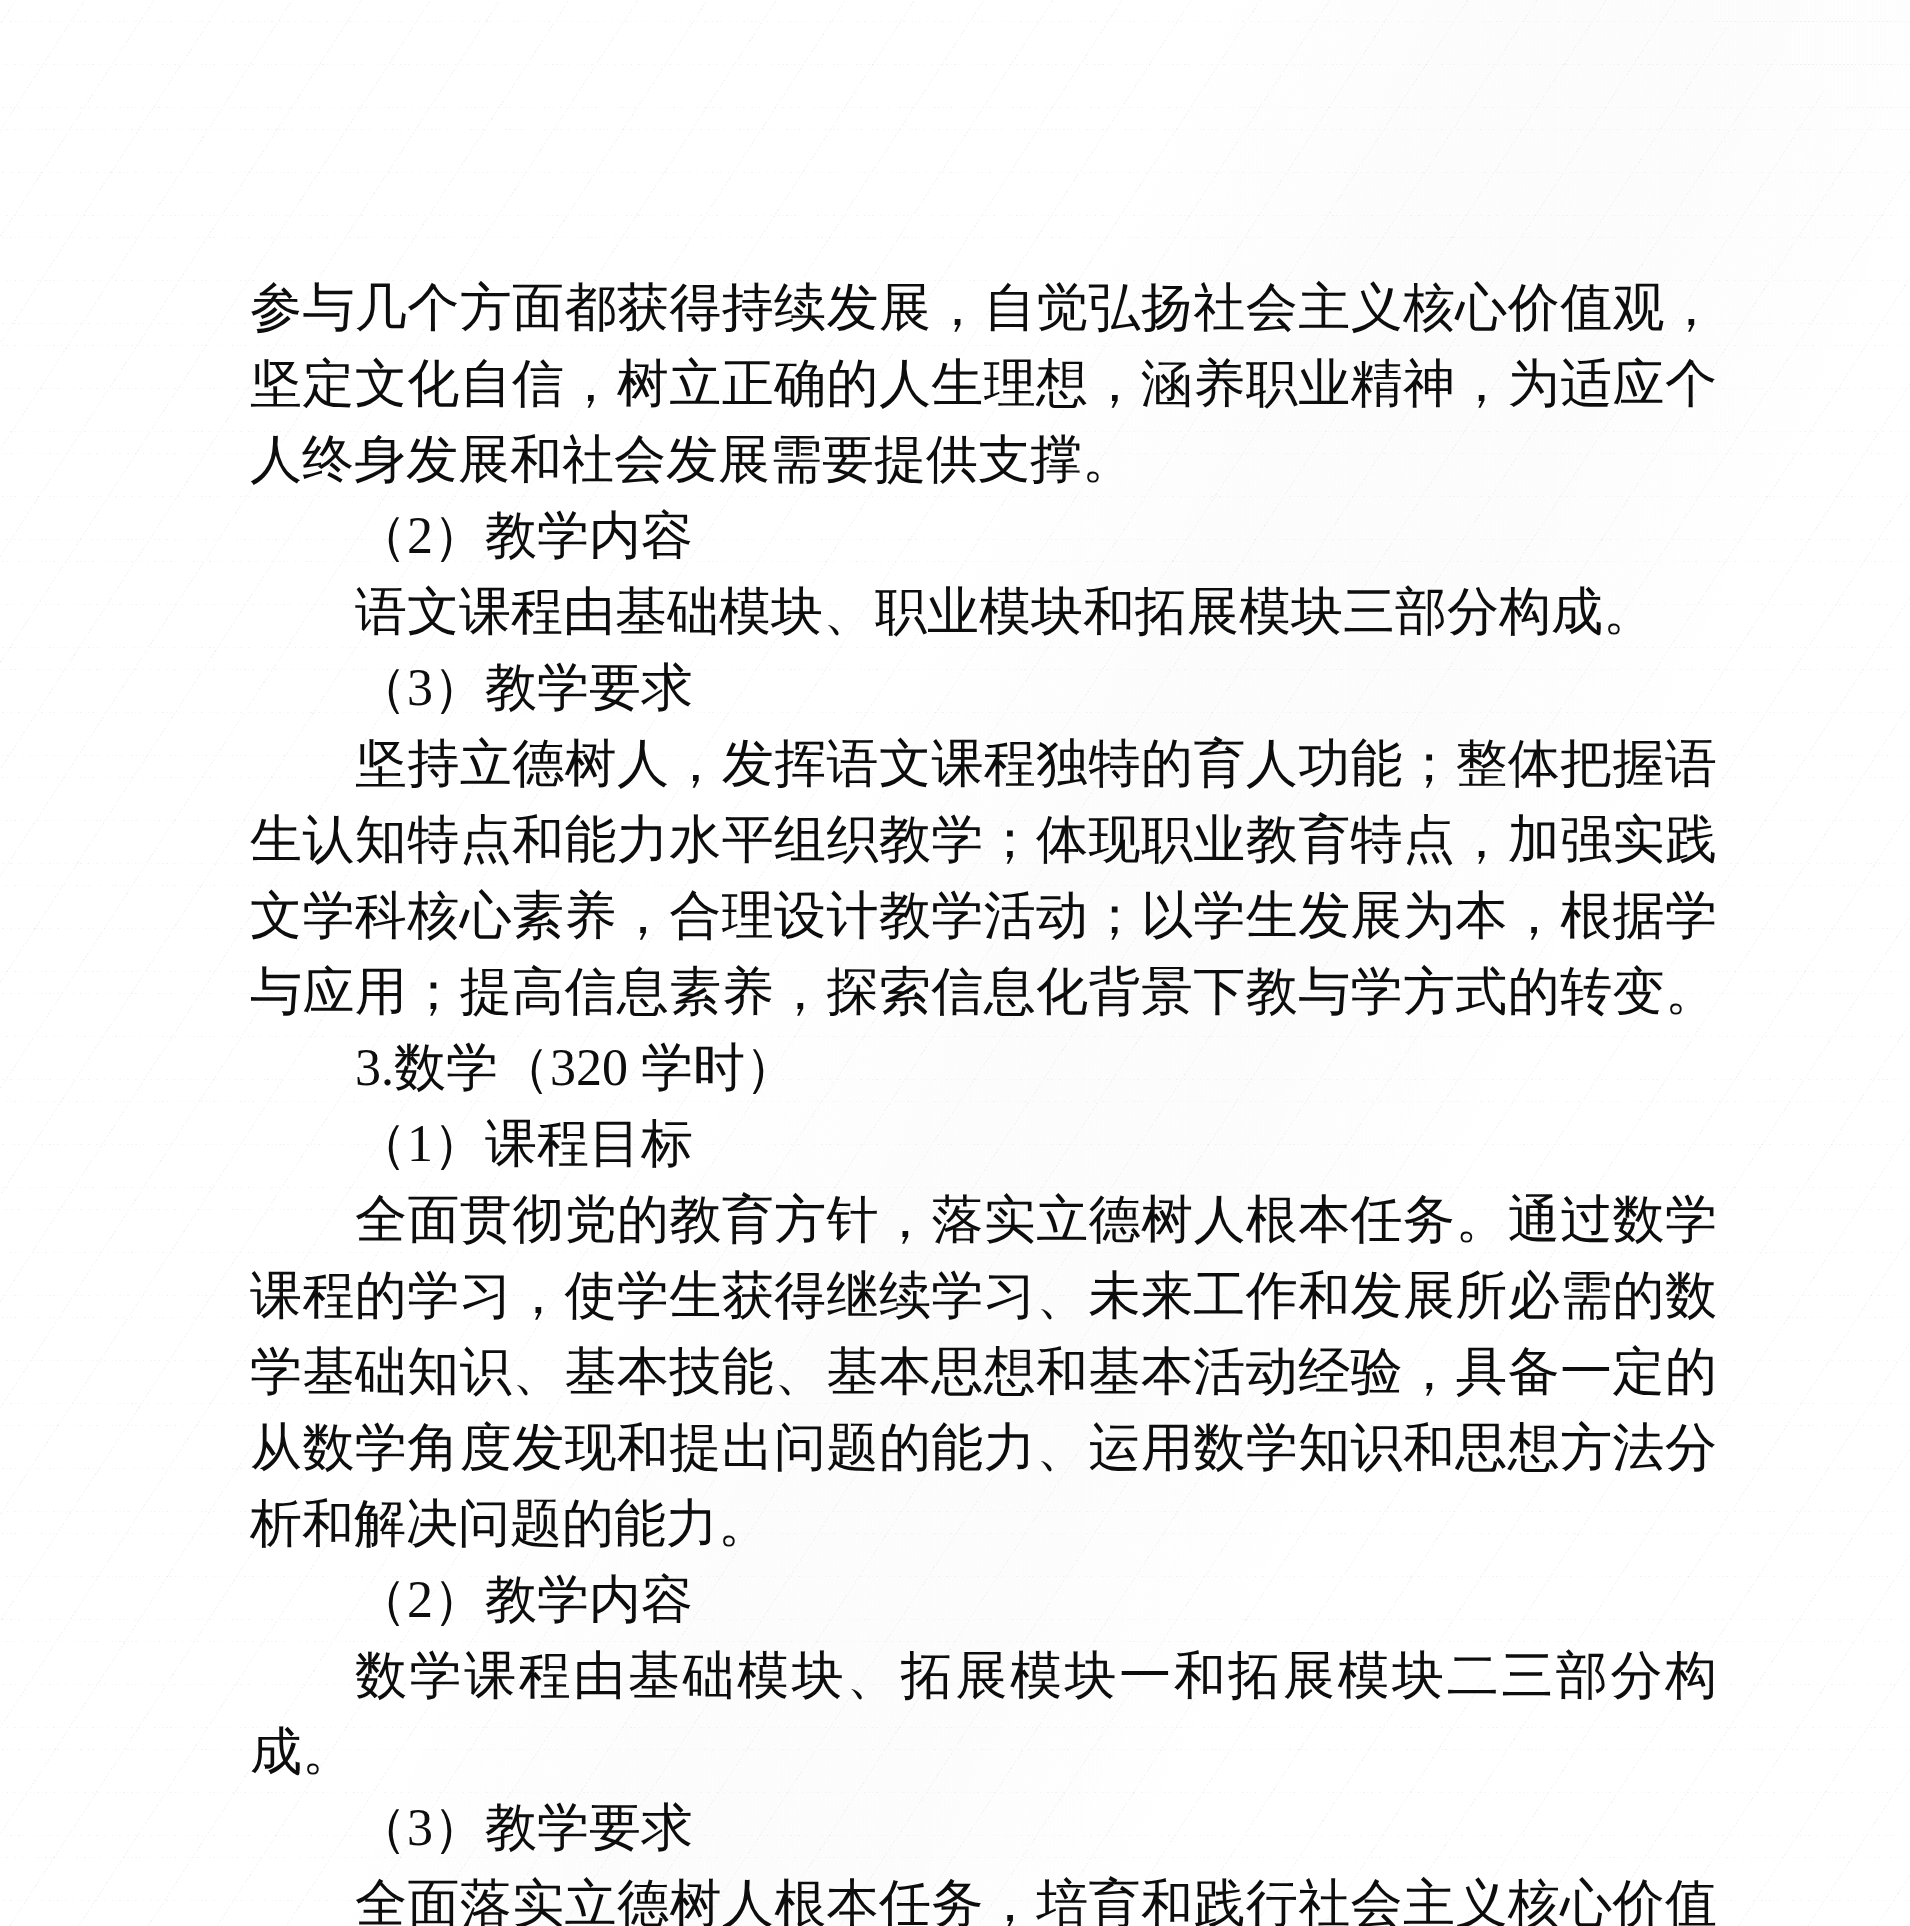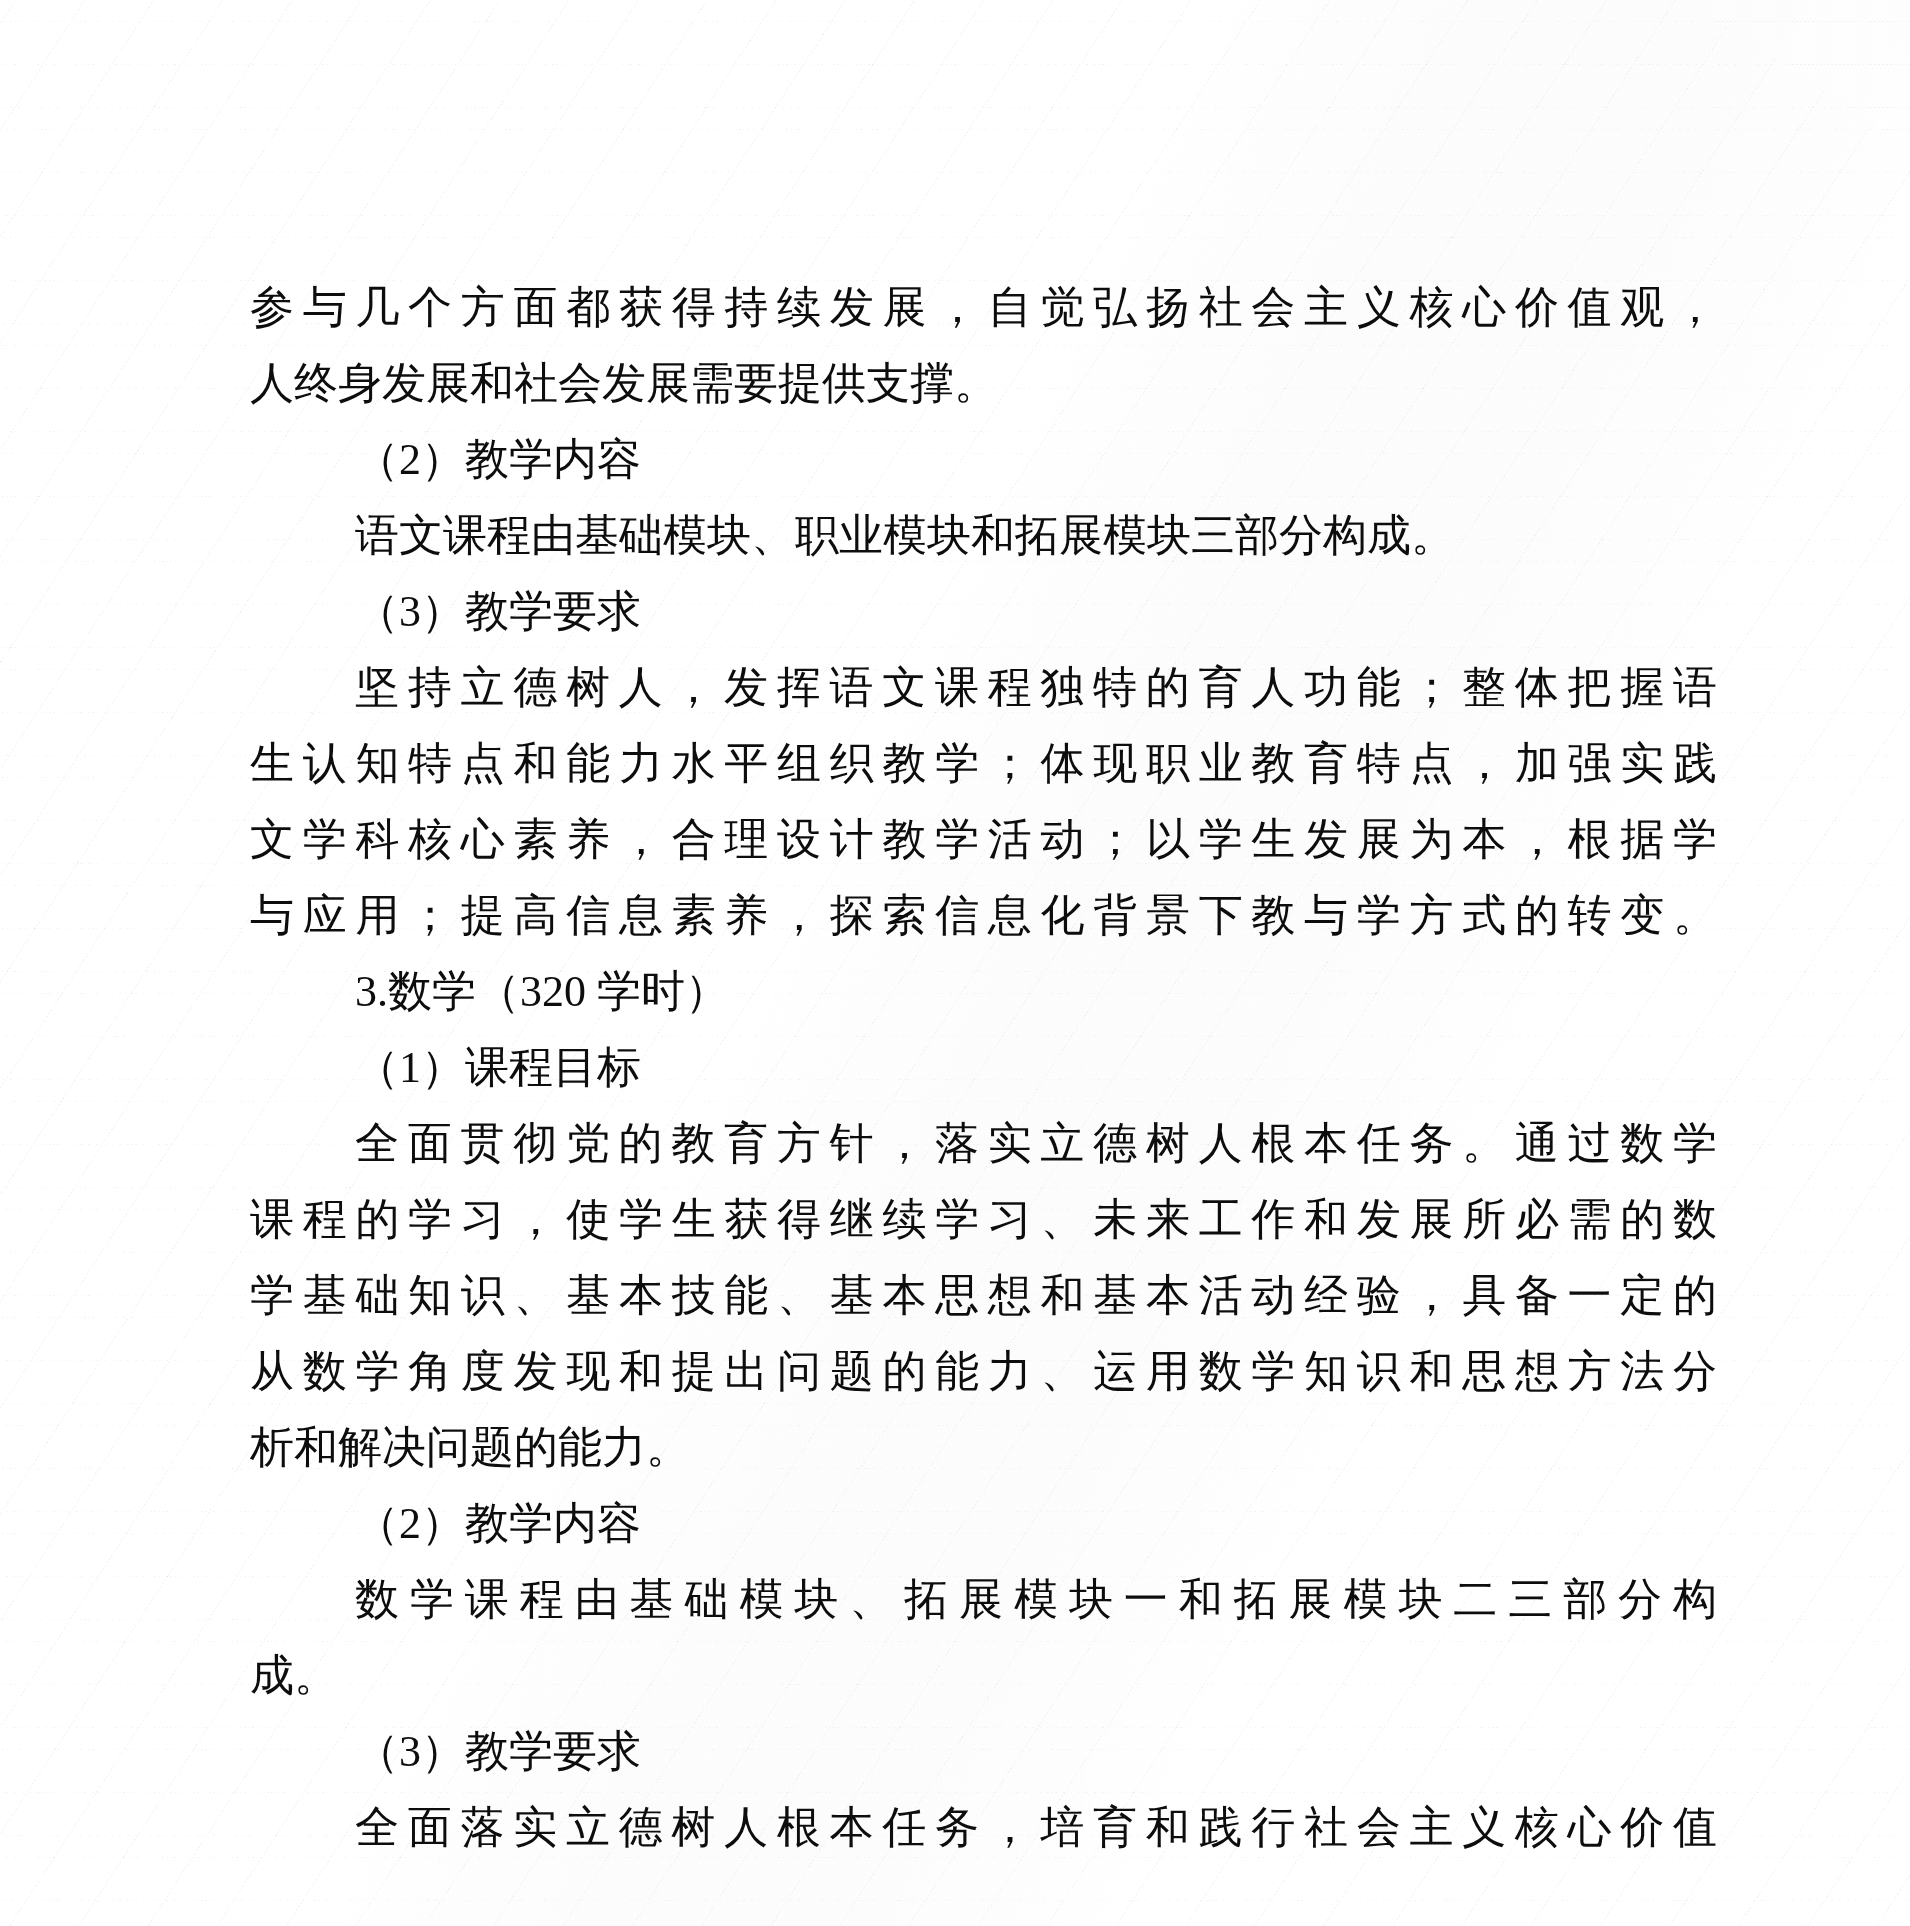--- a/index.html
+++ b/index.html
@@ -30,21 +30,21 @@
   .scan-texture::after{
     content:"";position:absolute;inset:0;
     background:linear-gradient(115deg,rgba(0,0,0,0) 38%,rgba(0,0,0,.015) 46%,rgba(0,0,0,.015) 56%,rgba(0,0,0,0) 64%);
   }
 
   .content{
     position:absolute;left:250px;top:270px;width:1467px;
   }
   .line{
     margin:0;padding:0;
-    font-size:44px;
+    font-size:52px;
     line-height:76px;
     height:76px;
     letter-spacing:0;
     text-align:left;
     white-space:normal;
   }
   .ind{text-indent:105px;}
   .fill{
     text-align:justify;
     text-align-last:justify;
@@ -53,20 +53,21 @@
   .bold{font-weight:400;}
 </style>
 </head>
 <body>
 
 <div class="page">
   <div class="scan-texture"></div>
 
   <div class="content">
     <p class="line fill">参与几个方面都获得持续发展，自觉弘扬社会主义核心价值观，</p>
+    <p class="line fill">坚定文化自信，树立正确的人生理想，涵养职业精神，为适应个</p>
     <p class="line">人终身发展和社会发展需要提供支撑。</p>
     <p class="line ind">（2）教学内容</p>
     <p class="line ind">语文课程由基础模块、职业模块和拓展模块三部分构成。</p>
     <p class="line ind">（3）教学要求</p>
     <p class="line ind fill">坚持立德树人，发挥语文课程独特的育人功能；整体把握语</p>
     <p class="line fill">生认知特点和能力水平组织教学；体现职业教育特点，加强实践</p>
     <p class="line fill">文学科核心素养，合理设计教学活动；以学生发展为本，根据学</p>
     <p class="line fill">与应用；提高信息素养，探索信息化背景下教与学方式的转变。</p>
     <p class="line ind bold">3.数学（320 学时）</p>
     <p class="line ind">（1）课程目标</p>

